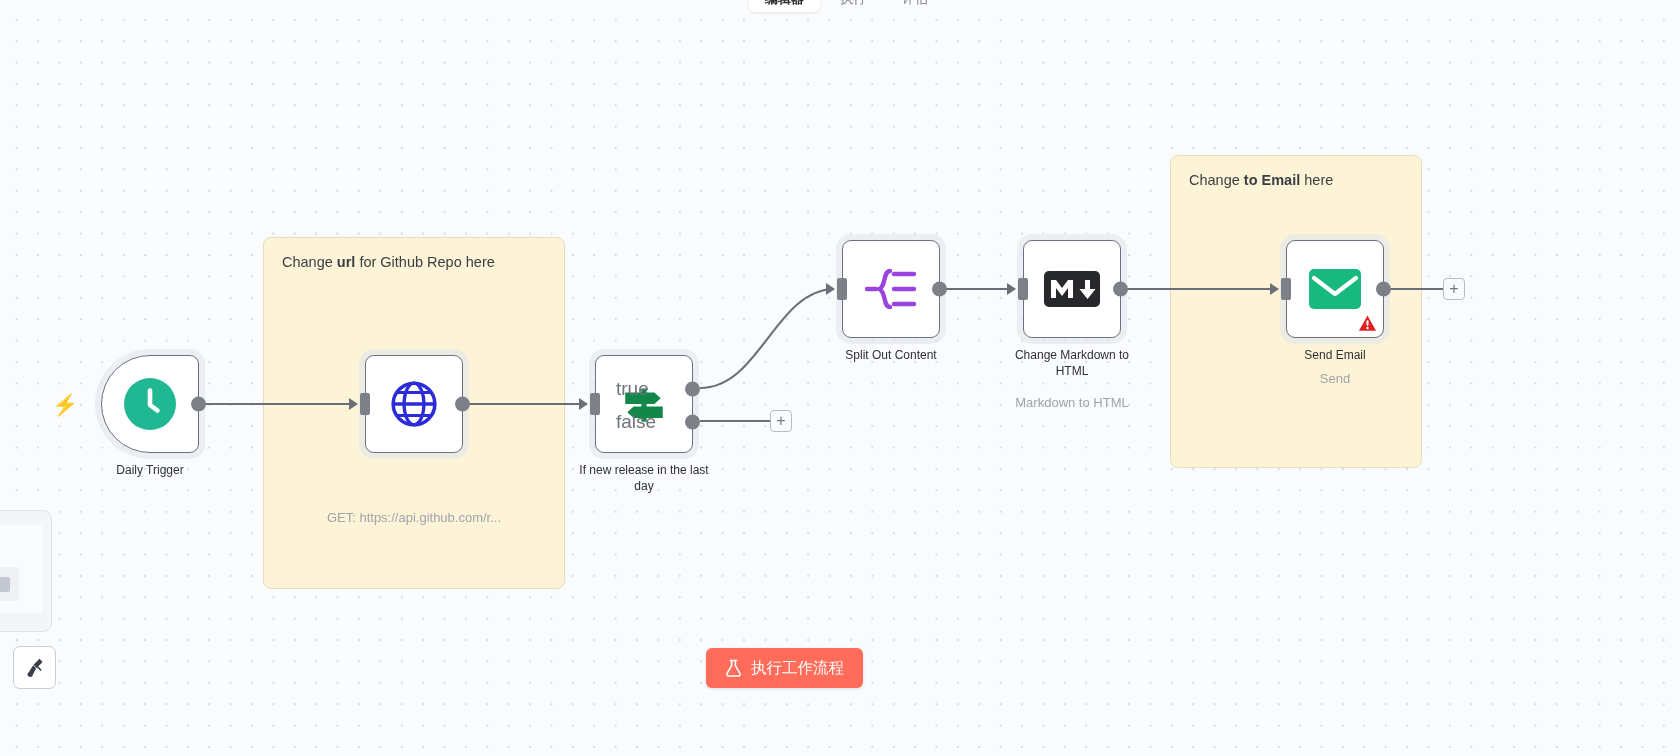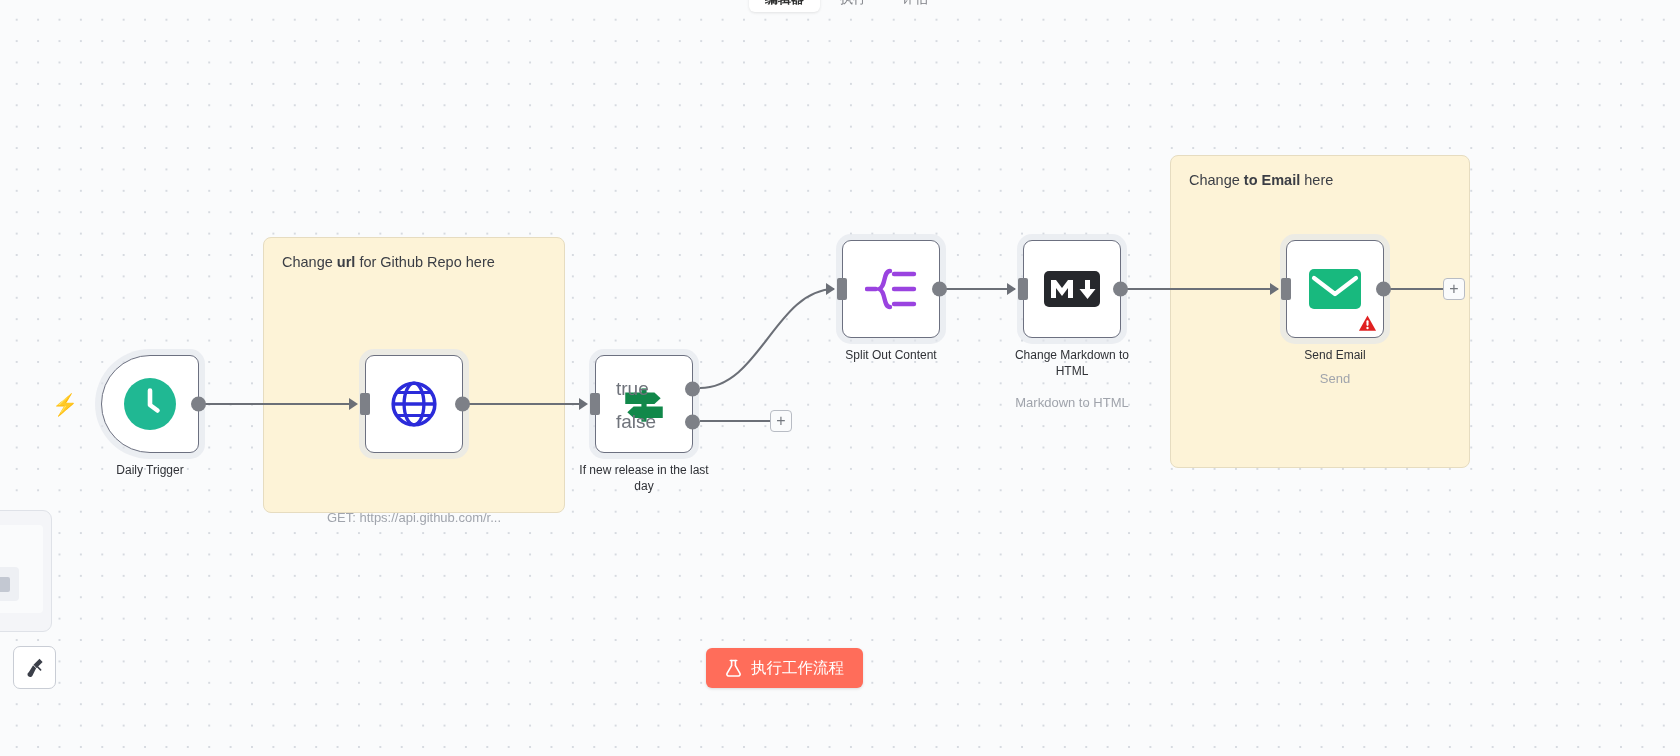--- a/index.html
+++ b/index.html
@@ -238,27 +238,27 @@
 <body>
 
 <div id="canvas">
 
   <div id="tabstrip">
     <div class="tab active">编辑器</div>
     <div class="tab">执行</div>
     <div class="tab">评估</div>
   </div>
 
-  <div class="sticky" style="left:263px; top:237px; width:302px; height:276px;">
+  <div class="sticky" style="left:263px; top:237px; width:302px; height:352px;">
     <div class="sticky-text">
       <span>Change </span><b>url</b><span> for Github Repo here</span>
     </div>
   </div>
 
-  <div class="sticky" style="left:1170px; top:155px; width:300px; height:313px;">
+  <div class="sticky" style="left:1170px; top:155px; width:252px; height:313px;">
     <div class="sticky-text">
       <span>Change </span><b>to Email</b><span> here</span>
     </div>
   </div>
 
   <svg id="edges" width="1680" height="756">
 
     <line x1="200" y1="404" x2="356" y2="404" stroke="#6b6f77" stroke-width="2.1"></line>
 
     <line x1="464" y1="404" x2="586" y2="404" stroke="#6b6f77" stroke-width="2.1"></line>

